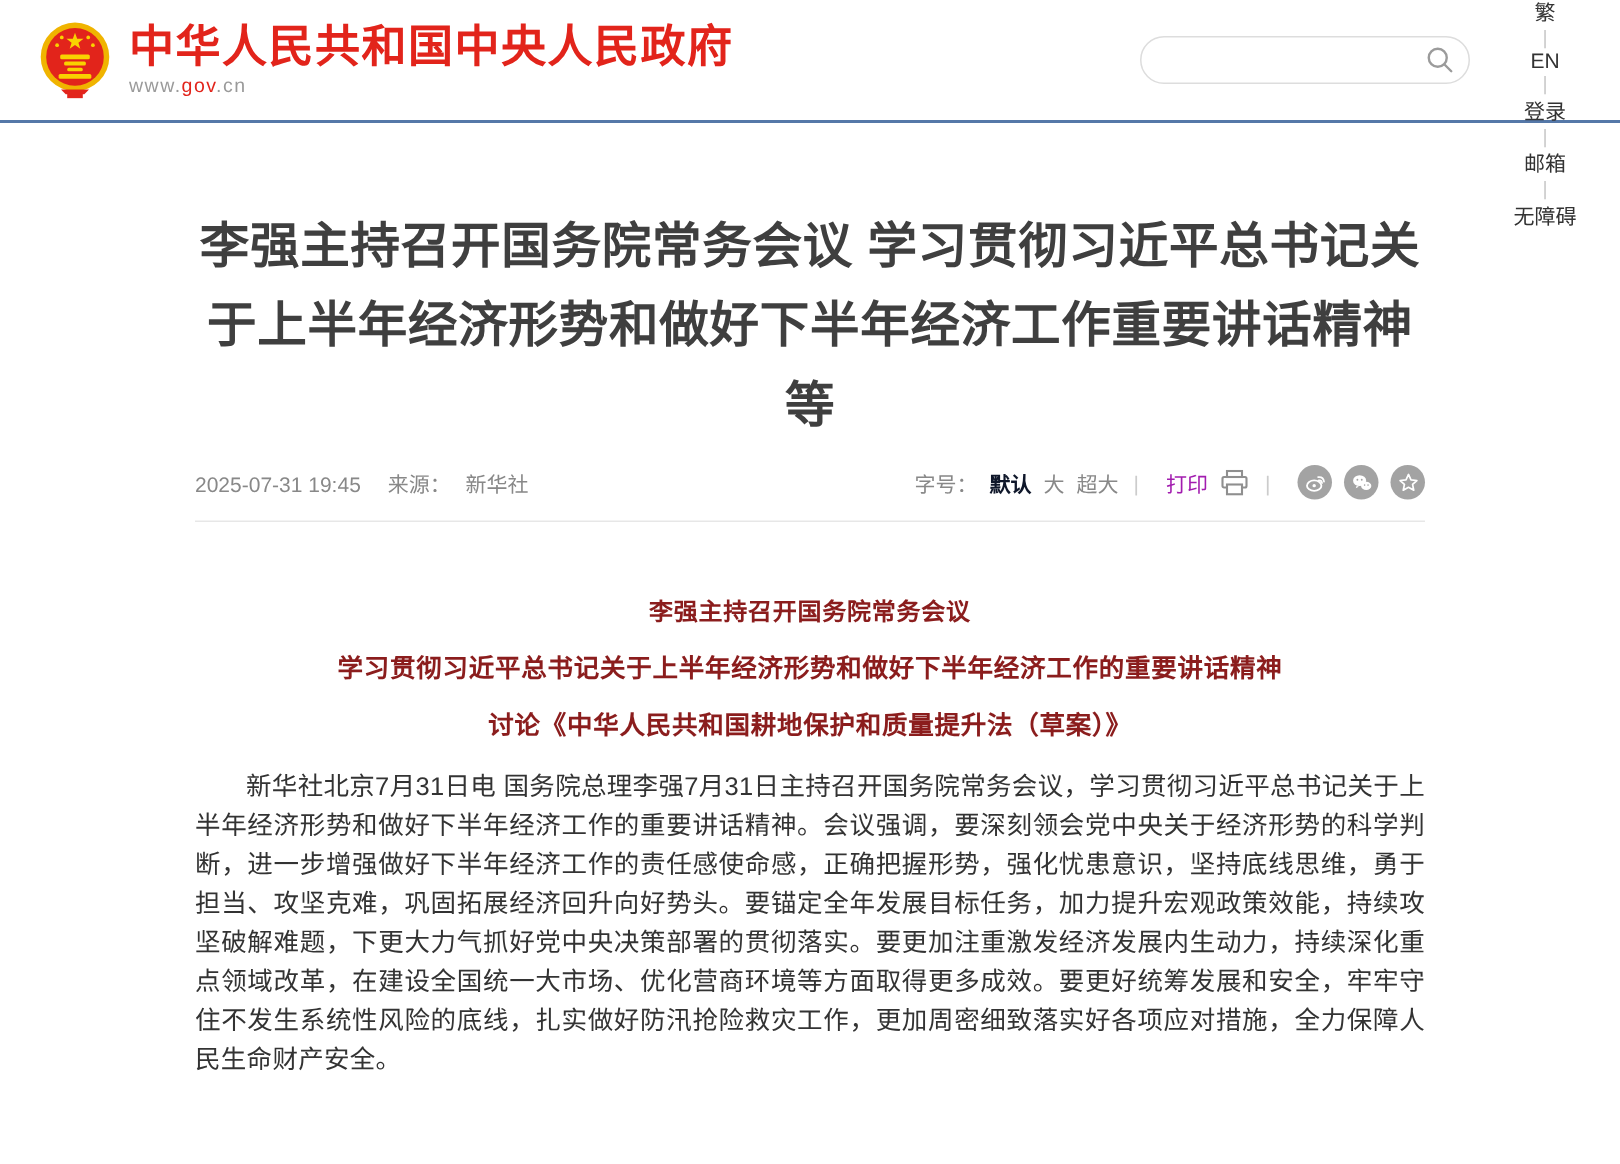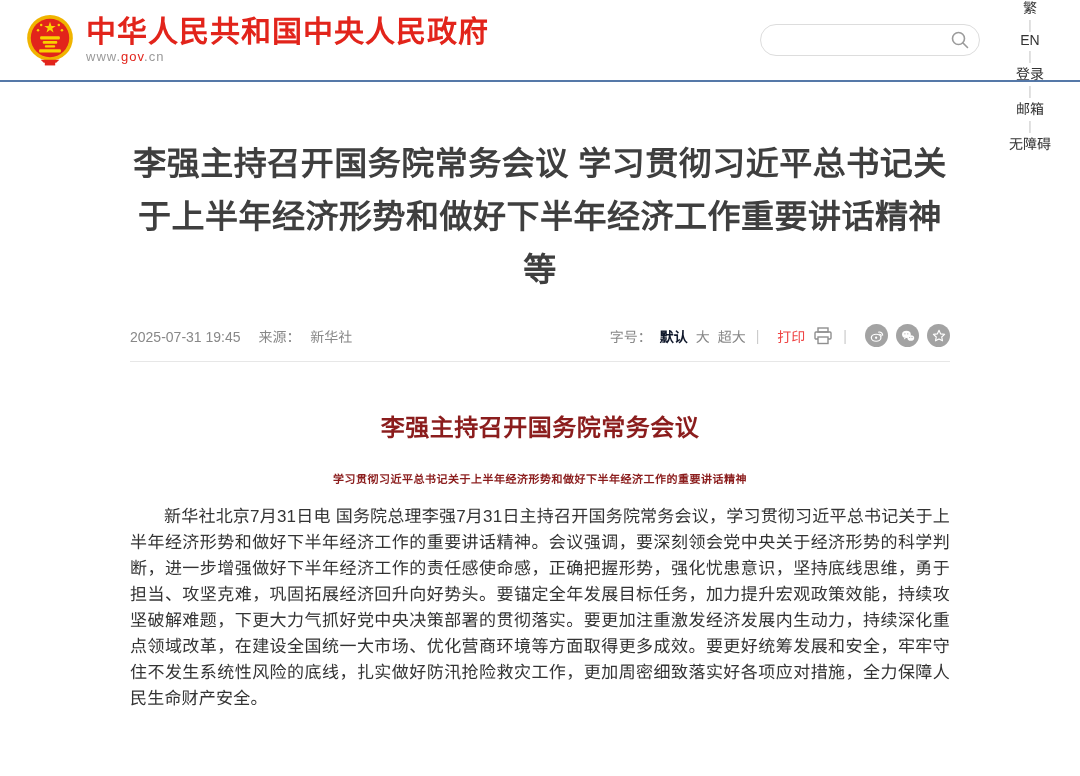--- a/index.html
+++ b/index.html
@@ -38,46 +38,46 @@
   .blue-rule { height:2px; background:#5578a8; width:100%; }
 
   
   .content { width:820px; margin:0 auto; }
   .article-title {
     margin:56px 0 0 0; font-weight:700; font-size:33px; line-height:1.6;
     color:#3f3f3f; text-align:center; letter-spacing:0.5px;
   }
   .meta-row {
     display:flex; justify-content:space-between; align-items:center;
-    margin-top:28px; padding-bottom:14px; border-bottom:1px solid #e7e7e7;
+    margin-top:14px; padding-bottom:14px; border-bottom:1px solid #e7e7e7;
     font-size:14px; color:#888;
   }
   .meta-left span { margin-right:6px; }
   .meta-left .date { margin-right:14px; }
   .meta-right { display:flex; align-items:center;justify-content:space-between; }
   .meta-right > * { margin-left:8px; }
   .font-opt { cursor:pointer; color:#888; }
   .font-opt.active { color:#0f172a; font-weight:700; }
   .tool-sep { color:#ccc; margin:0 10px; }
-  .print-label { cursor:pointer; color:#ef4444; }
+  .print-label { cursor:pointer; color:#a21caf; }
   .printer-icon { width:20px; height:18px; cursor:pointer; vertical-align:middle; }
   .share-circle {
     width:23px; height:23px; border-radius:50%; background:#a3a3a3;
     display:flex; align-items:center; justify-content:center; cursor:pointer;
   }
   .share-circle svg { width:14px; height:14px; }
 
   
   .article-headings { margin-top:46px; text-align:center; color:#8b1d1d; }
   .heading-main {
-    font-size:24px; font-weight:700; letter-spacing:0.5px;
+    font-size:16px; font-weight:700; letter-spacing:0.5px;
     font-family:Liberation Sans, sans-serif;
   }
   .heading-sub {
-    margin-top:27px; font-size:11px; font-weight:700; letter-spacing:0.5px;
+    margin-top:13px; font-size:17px; font-weight:700; letter-spacing:0.5px;
     font-family:"Liberation Serif","DejaVu Serif",serif;
   }
 
   
   .article-body { margin-top:8px; }
   .article-body p {
     font-size:17px; line-height:26px; color:#333; text-align:justify;
     text-indent:2em; margin:24px 0; letter-spacing:0.2px;
   }
   .article-body p:first-child { margin-top:18px; }
@@ -183,20 +183,21 @@
         <svg viewBox="0 0 16 16">
           <polygon points="8,1.5 9.9,5.6 14.4,6.1 11.1,9.1 12,13.5 8,11.3 4,13.5 4.9,9.1 1.6,6.1 6.1,5.6" fill="none" stroke="#fff" stroke-width="1.3" stroke-linejoin="round"></polygon>
         </svg>
       </span>
     </div>
   </div>
 
   <div class="article-headings">
     <div class="heading-main">李强主持召开国务院常务会议</div>
     <div class="heading-sub">学习贯彻习近平总书记关于上半年经济形势和做好下半年经济工作的重要讲话精神</div>
+    <div class="heading-sub">讨论《中华人民共和国耕地保护和质量提升法（草案）》</div>
   </div>
 
   <div class="article-body">
     <p>新华社北京7月31日电 国务院总理李强7月31日主持召开国务院常务会议，学习贯彻习近平总书记关于上半年经济形势和做好下半年经济工作的重要讲话精神。会议强调，要深刻领会党中央关于经济形势的科学判断，进一步增强做好下半年经济工作的责任感使命感，正确把握形势，强化忧患意识，坚持底线思维，勇于担当、攻坚克难，巩固拓展经济回升向好势头。要锚定全年发展目标任务，加力提升宏观政策效能，持续攻坚破解难题，下更大力气抓好党中央决策部署的贯彻落实。要更加注重激发经济发展内生动力，持续深化重点领域改革，在建设全国统一大市场、优化营商环境等方面取得更多成效。要更好统筹发展和安全，牢牢守住不发生系统性风险的底线，扎实做好防汛抢险救灾工作，更加周密细致落实好各项应对措施，全力保障人民生命财产安全。</p>
 
   </div>
 
 </main>
 
 </body></html>

